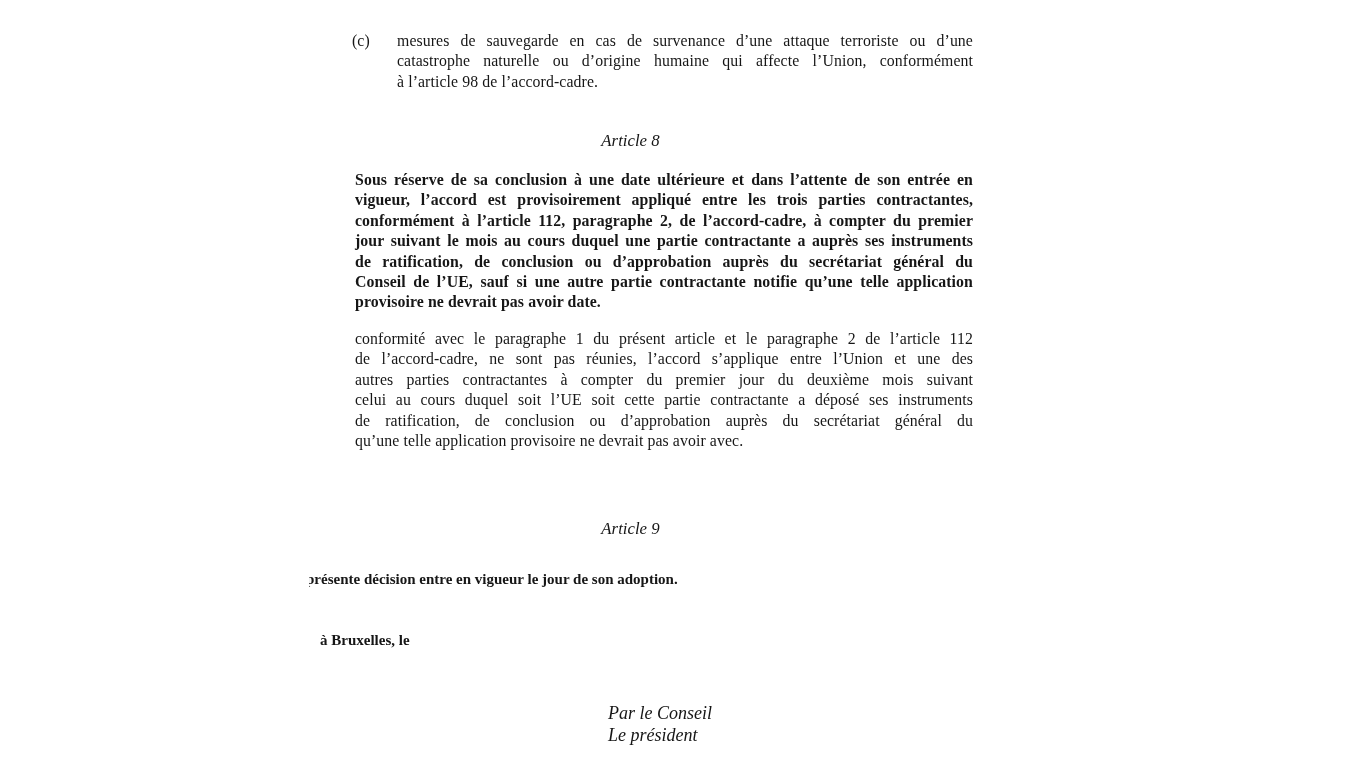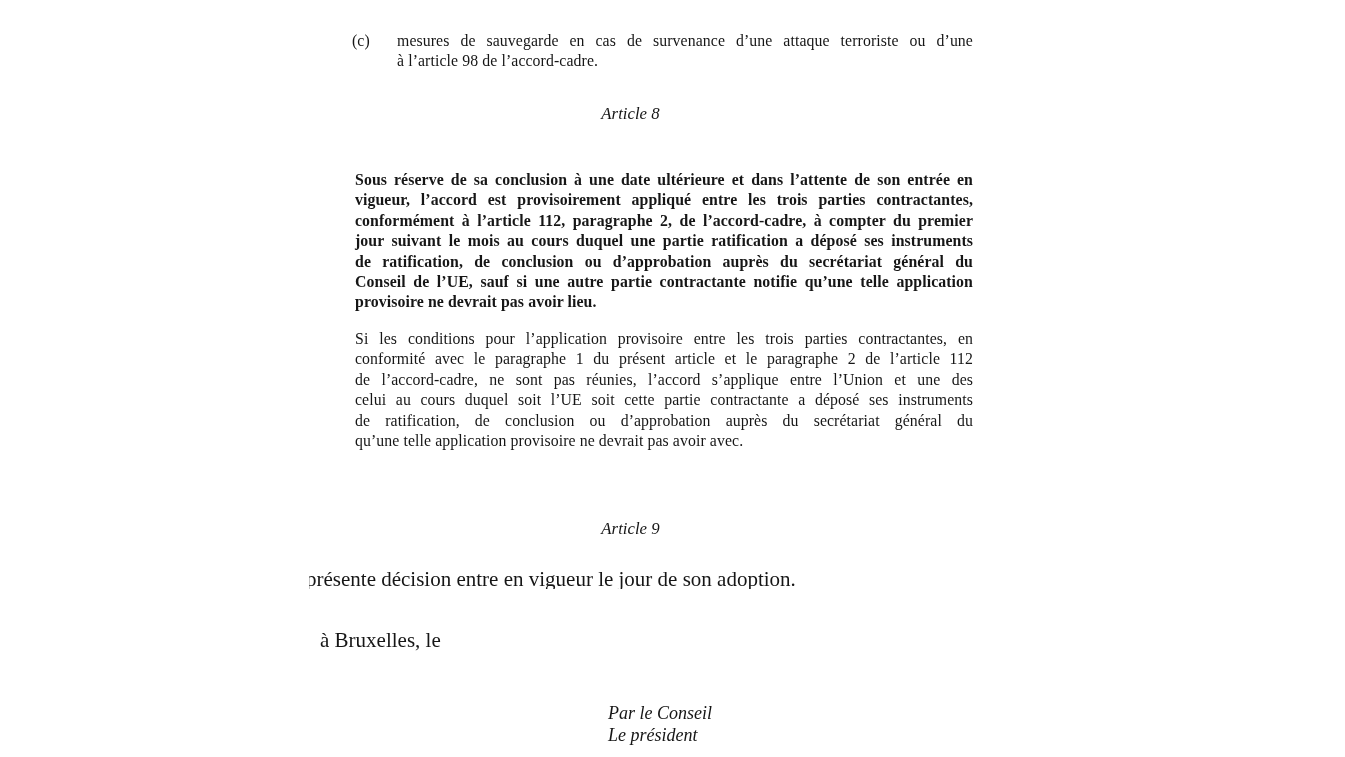--- a/index.html
+++ b/index.html
@@ -51,23 +51,24 @@
   .article-heading {
     width: 685px;
     text-align: center;
     font-style: italic;
     font-size: 16.8px;
     line-height: 20px;
   }
 
   
   .single-line {
-    font-size: 21px;
+    font-size: 15px;
     line-height: 20.4px;
     white-space: nowrap;
+    font-weight: bold;
   }
   
   .clip-left {
     overflow: hidden;
     width: 700px;
   }
   .clip-left .shift {
     display: inline-block;
     margin-left: -3px;
     white-space: nowrap;
@@ -83,40 +84,41 @@
 </style>
 </head>
 <body>
 
 <div id="canvas">
 
   <div class="abs body-text hang-item" style="left:352px; top:31px;">
     <span class="hang-label">(c)</span>
     <div class="hang-lines">
         <div class="tline">mesures de sauvegarde en cas de survenance d’une attaque terroriste ou d’une</div>
+        <div class="tline">catastrophe naturelle ou d’origine humaine qui affecte l’Union, conformément</div>
         <div class="tline last">à l’article 98 de l’accord-cadre.</div>
       </div>
   </div>
 
-  <div class="abs article-heading" style="left:288px; top:104px;">Article 8</div>
+  <div class="abs article-heading" style="left:288px; top:131px;">Article 8</div>
 
   <div class="abs body-text" style="left:355px; top:170px; width:618px;font-weight:bold;">
       <div class="tline">Sous réserve de sa conclusion à une date ultérieure et dans l’attente de son entrée en</div>
       <div class="tline">vigueur, l’accord est provisoirement appliqué entre les trois parties contractantes,</div>
       <div class="tline">conformément à l’article 112, paragraphe 2, de l’accord-cadre, à compter du premier</div>
-      <div class="tline">jour suivant le mois au cours duquel une partie ratification a déposé ses instruments</div>
+      <div class="tline">jour suivant le mois au cours duquel une partie contractante a auprès ses instruments</div>
       <div class="tline">de ratification, de conclusion ou d’approbation auprès du secrétariat général du</div>
       <div class="tline">Conseil de l’UE, sauf si une autre partie contractante notifie qu’une telle application</div>
-      <div class="tline last">provisoire ne devrait pas avoir lieu.</div>
+      <div class="tline last">provisoire ne devrait pas avoir date.</div>
     </div>
 
   <div class="abs body-text" style="left:355px; top:329px; width:618px;">
-      <div class="tline">Si les conditions pour l’application provisoire entre les trois parties contractantes, en</div>
       <div class="tline">conformité avec le paragraphe 1 du présent article et le paragraphe 2 de l’article 112</div>
       <div class="tline">de l’accord-cadre, ne sont pas réunies, l’accord s’applique entre l’Union et une des</div>
+      <div class="tline">autres parties contractantes à compter du premier jour du deuxième mois suivant</div>
       <div class="tline">celui au cours duquel soit l’UE soit cette partie contractante a déposé ses instruments</div>
       <div class="tline">de ratification, de conclusion ou d’approbation auprès du secrétariat général du</div>
       <div class="tline last">qu’une telle application provisoire ne devrait pas avoir avec.</div>
     </div>
 
   <div class="abs article-heading" style="left:288px; top:519px;">Article 9</div>
 
   <div class="abs single-line clip-left" style="left:309px; top:569px;">
     <span class="shift">présente décision entre en vigueur le jour de son adoption.</span>
   </div>

